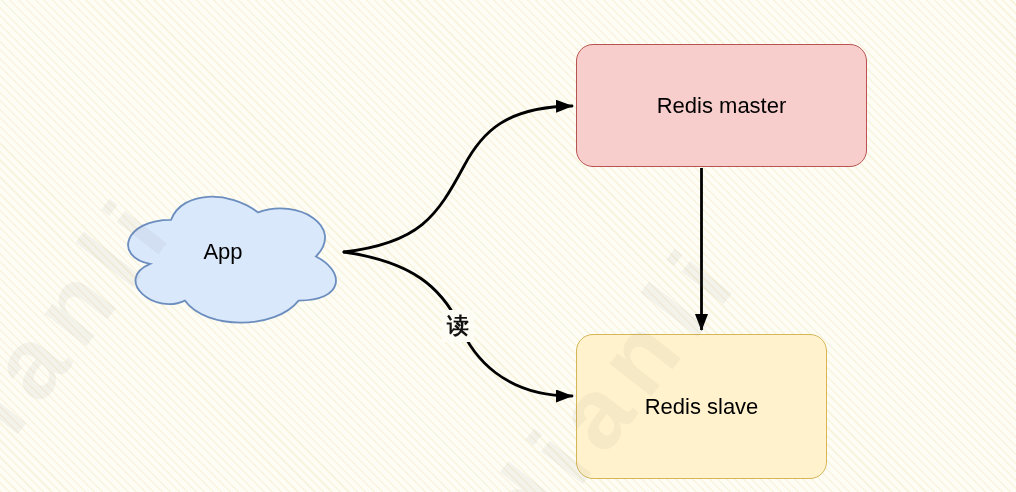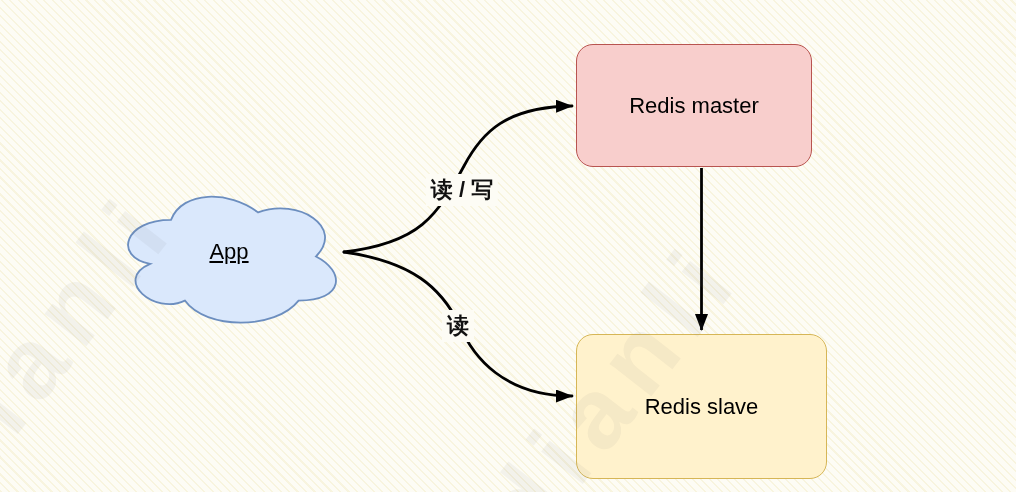--- a/index.html
+++ b/index.html
@@ -31,33 +31,32 @@
   .node-box {
     position: absolute;
     box-sizing: border-box;
     border: 1.6px solid;
     border-radius: 17px;
     display: flex;
     align-items: center;
     justify-content: center;
     z-index: 2;
   }
-  #node-master { left: 576px; top: 44px;  width: 236px; height: 123px; }
+  #node-master { left: 576px; top: 44px;  width: 291px; height: 123px; }
   #node-slave  { left: 576px; top: 334px; width: 251px; height: 145px; }
   .node-label {
     font-size: 22px;
     color: #000000;
     white-space: nowrap;
   }
   #app-label {
     position: absolute;
-    left: 229px; top: 252px;
+    left: 223px; top: 252px;
     transform: translate(-50%, -50%);
     z-index: 3;
-    text-decoration: underline;
   }
   .edge-label {
     position: absolute;
     transform: translate(-50%, -50%);
     font-size: 22px;
     font-weight: 700;
     color: #111111;
     padding: 1px 5px;
     white-space: nowrap;
     z-index: 4;
@@ -111,21 +110,20 @@
   <div id="app-label" class="node-label" style="color: rgb(0, 0, 0);">App</div>
 
   <div id="node-master" class="node-box" style="background-color: rgb(248, 206, 204); border-color: rgb(184, 84, 80);">
     <span class="node-label" style="color: rgb(0, 0, 0);">Redis master</span>
   </div>
 
   <div id="node-slave" class="node-box" style="background-color: rgb(255, 242, 204); border-color: rgb(214, 182, 86);">
     <span class="node-label" style="color: rgb(0, 0, 0);">Redis slave</span>
   </div>
 
-  <div id="label-read-write" class="edge-label" style="background-color: rgb(253, 252, 245);">读 / 写</div>
 
   <div id="label-read" class="edge-label" style="background-color: rgb(253, 252, 245);">读</div>
 
 
   <div id="wm-left" class="watermark">dianli</div>
   <div id="wm-center" class="watermark">dianli</div>
 
 </div>
 
 </body></html>

